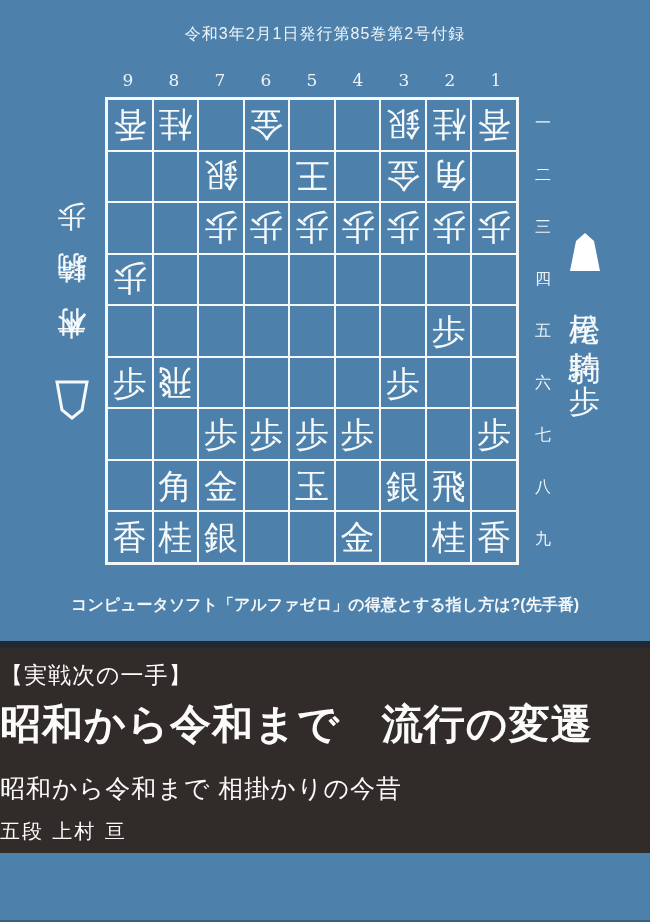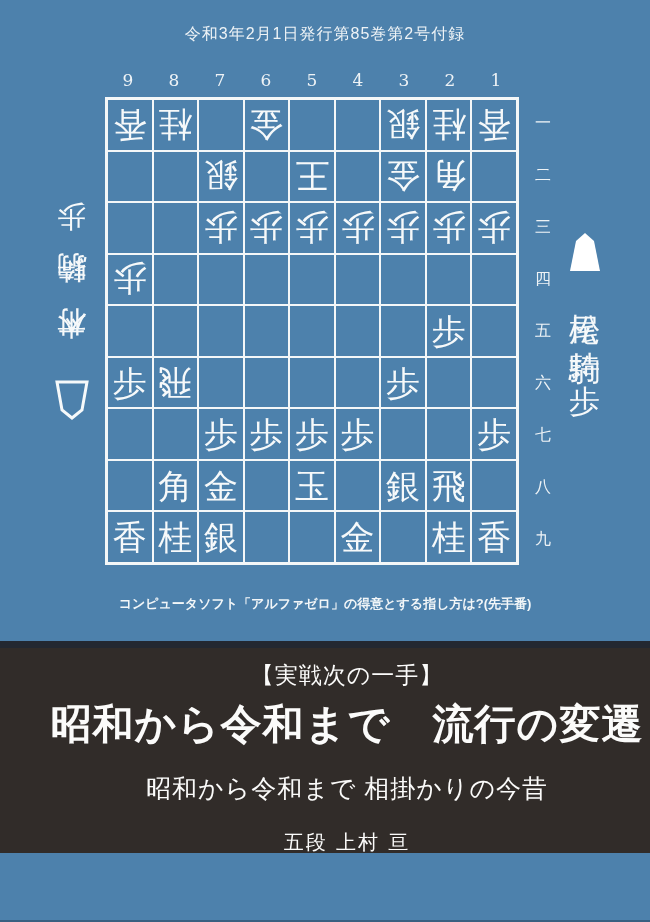--- a/index.html
+++ b/index.html
@@ -68,33 +68,33 @@
   .gote-col .player-name{margin-top:10px;}
   .gote-col .hand-label{margin-top:50px;}
   .gote-col .hand-pieces{margin-top:46px;}
   .sente-col .player-name{margin-top:10px;}
   .sente-col .hand-label{margin-top:32px;}
   .sente-col .hand-pieces{margin-top:28px;}
   .piece-glyph{flex:0 0 auto;}
   
   .question-line{
     position:absolute;top:595px;left:0;right:0;
-    text-align:center;font-size:13px;font-weight:bold;color:#f2f6f8;
+    text-align:center;font-size:16px;font-weight:bold;color:#f2f6f8;
   }
   
   .title-panel{
     position:absolute;left:0;top:641px;width:650px;height:212px;
     background:#312c29;box-sizing:border-box;
     border-top:7px solid #232831;
-    text-align:center;color:#fbfbfa;padding-left:44px;
+    text-align:left;color:#fbfbfa;
   }
   .series-label{margin-top:12px;font-size:23px;letter-spacing:1px;}
   .book-title{margin-top:6px;font-size:41px;font-weight:bold;letter-spacing:1px;}
   .book-subtitle{margin-top:20px;font-size:25px;font-weight:500;letter-spacing:1px;}
-  .book-author{margin-top:24px;font-size:20px;font-family:"DejaVu Serif",serif;letter-spacing:2px;}
+  .book-author{margin-top:13px;font-size:20px;font-family:"DejaVu Serif",serif;letter-spacing:2px;}
   .bottom-edge{position:absolute;left:0;bottom:0;width:650px;height:2px;background:rgba(0,0,0,0.25);}
 </style>
 </head>
 <body>
 
 <div class="page">
 
   <div class="issue-header">令和3年2月1日発行第85巻第2号付録</div>
 
   <div class="col-labels">

